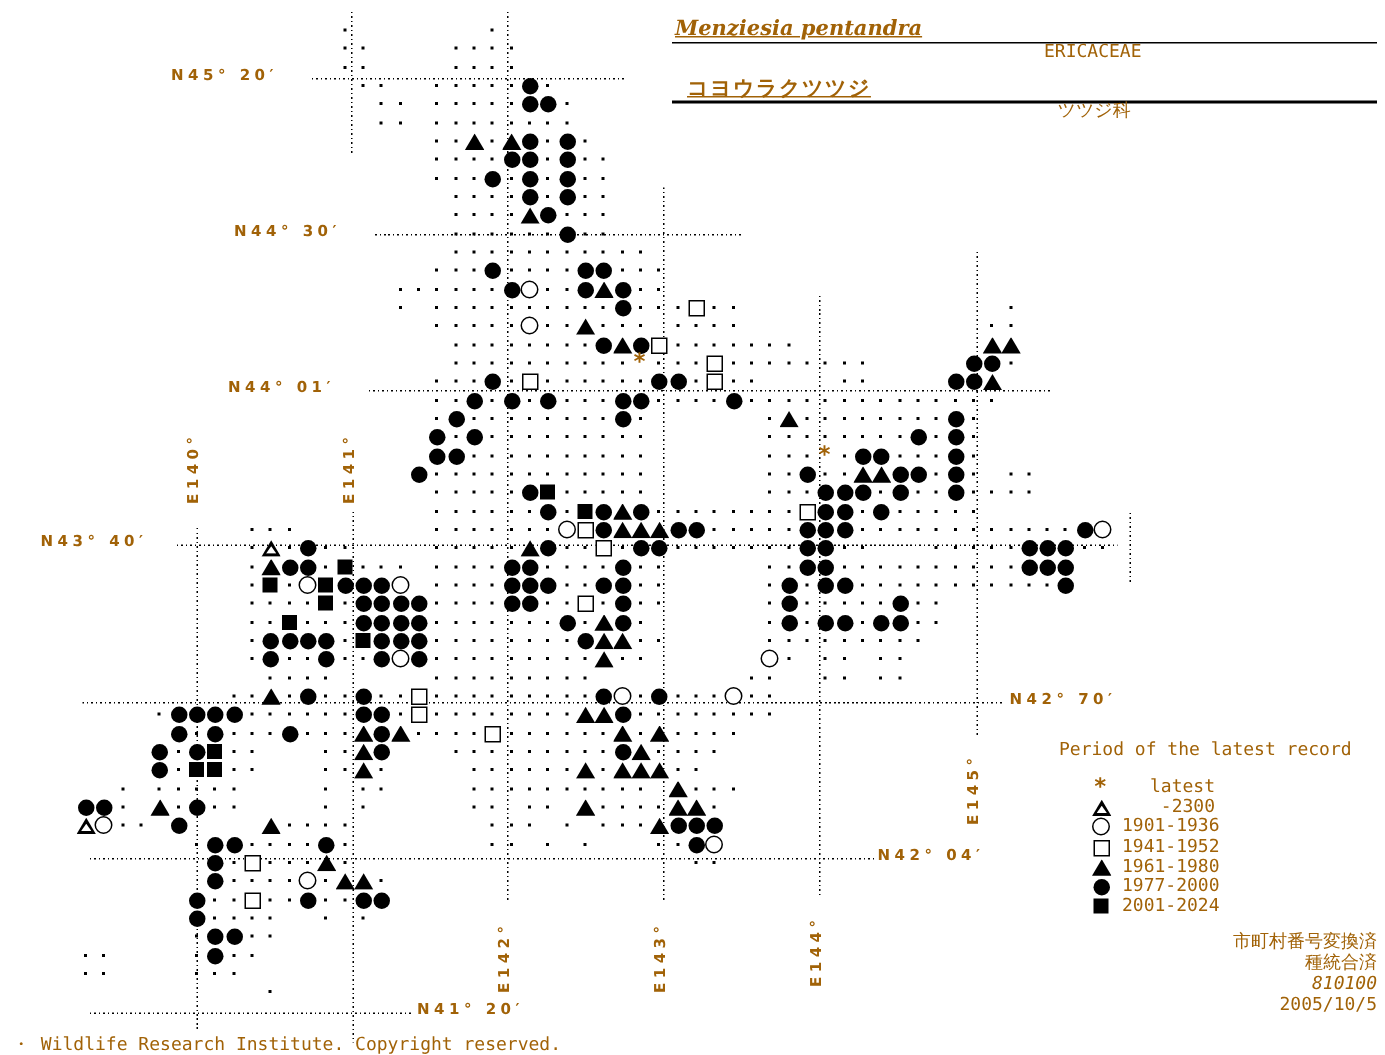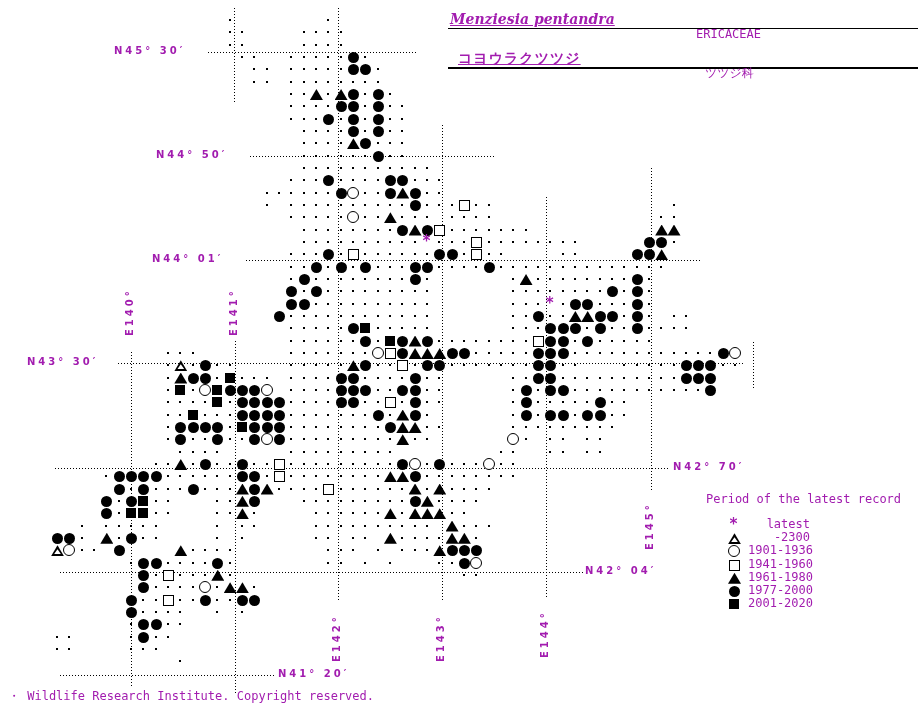--- a/index.html
+++ b/index.html
@@ -1,17 +1,17 @@
 <!DOCTYPE html>
 <html><head>
 <meta charset="utf-8">
 <style>
   html,body{margin:0;padding:0;background:#fff;}
   .screen{position:relative;width:923px;height:703px;background:#fff;overflow:hidden;
-          font-family:"DejaVu Sans Mono",monospace;color:#a21caf;}
+          font-family:"DejaVu Sans Mono",monospace;color:#a16207;}
   
   .rule-line{position:absolute;border-bottom:1px solid #000;}
   .sci-name{position:absolute;font-family:"DejaVu Serif",serif;font-weight:bold;font-style:italic;
             font-size:14px;text-decoration:underline;white-space:nowrap;}
   .latin-family{position:absolute;font-size:12px;white-space:nowrap;}
   .jp-name{position:absolute;font-weight:bold;font-size:14px;letter-spacing:1px;
            text-decoration:underline;white-space:nowrap;}
   .jp-family{position:absolute;font-size:12px;white-space:nowrap;}
   
   .hline{position:absolute;height:1px;background-image:repeating-linear-gradient(to right,#000 0 1px,transparent 1px 3px);}
@@ -47,27 +47,27 @@
 
   <div class="rule-line" style="left:448px;top:13px;width:470px;height:15px;"></div>
   <span class="sci-name" style="left:450px;top:11px;">Menziesia pentandra</span>
   <span class="latin-family" style="left:696px;top:27px;">ERICACEAE</span>
   <div class="rule-line" style="left:448px;top:51px;width:470px;height:16px;border-bottom-width:2px;"></div>
   <span class="jp-name" style="left:458px;top:50px;">コヨウラクツツジ</span>
   <span class="jp-family" style="left:705px;top:65px;">ツツジ科</span>
 
   <div id="map-layer">
       <div class="hline" style="position: absolute; left: 208px; top: 52px; width: 210px;"></div>
-      <div class="lat-label" style="position: absolute; left: 114px; top: 45px;">N45° 30′</div>
+      <div class="lat-label" style="position: absolute; left: 114px; top: 45px;">N45° 20′</div>
       <div class="hline" style="position: absolute; left: 250px; top: 156px; width: 245px;"></div>
-      <div class="lat-label" style="position: absolute; left: 156px; top: 149px;">N44° 50′</div>
+      <div class="lat-label" style="position: absolute; left: 156px; top: 149px;">N44° 30′</div>
       <div class="hline" style="position: absolute; left: 246px; top: 260px; width: 454px;"></div>
       <div class="lat-label" style="position: absolute; left: 152px; top: 253px;">N44° 01′</div>
       <div class="hline" style="position: absolute; left: 118px; top: 363px; width: 627px;"></div>
-      <div class="lat-label" style="position: absolute; left: 27px; top: 356px;">N43° 30′</div>
+      <div class="lat-label" style="position: absolute; left: 27px; top: 356px;">N43° 40′</div>
       <div class="hline" style="position: absolute; left: 55px; top: 468px; width: 615px;"></div>
       <div class="lat-label" style="position: absolute; left: 673px; top: 461px;">N42° 70′</div>
       <div class="hline" style="position: absolute; left: 60px; top: 572px; width: 523px;"></div>
       <div class="lat-label" style="position: absolute; left: 585px; top: 565px;">N42° 04′</div>
       <div class="hline" style="position: absolute; left: 60px; top: 675px; width: 216px;"></div>
       <div class="lat-label" style="position: absolute; left: 278px; top: 668px;">N41° 20′</div>
       <div class="vline" style="position: absolute; left: 234px; top: 8px; height: 95px;"></div>
       <div class="vline" style="position: absolute; left: 131px; top: 352px; height: 336px;"></div>
       <div class="lon-label" style="position: absolute; left: 124px; top: 336px;">E140°</div>
       <div class="vline" style="position: absolute; left: 235px; top: 341px; height: 354px;"></div>
@@ -1108,30 +1108,36 @@
         <div class="sym sym-t" style="position: absolute; left: 1px; top: 2px;"></div>
       </div>
       <div class="legend-label" style="position: absolute; left: 748px; top: 530.2px;">-2300</div>
       <div class="legend-sym" style="position: absolute; left: 727px; top: 544.4px; width: 14px; height: 14px;">
         <div class="sym sym-o" style="position: absolute; left: 1px; top: 1px;"></div>
       </div>
       <div class="legend-label" style="position: absolute; left: 748px; top: 543.4px;">1901-1936</div>
       <div class="legend-sym" style="position: absolute; left: 727px; top: 557.6px; width: 14px; height: 14px;">
         <div class="sym sym-s" style="position: absolute; left: 2px; top: 2px;"></div>
       </div>
-      <div class="legend-label" style="position: absolute; left: 748px; top: 556.6px;">1941-1960</div>
+      <div class="legend-label" style="position: absolute; left: 748px; top: 556.6px;">1941-1952</div>
       <div class="legend-sym" style="position: absolute; left: 727px; top: 570.8px; width: 14px; height: 14px;">
         <div class="sym sym-T" style="position: absolute; left: 1px; top: 2px;"></div>
       </div>
       <div class="legend-label" style="position: absolute; left: 748px; top: 569.8px;">1961-1980</div>
       <div class="legend-sym" style="position: absolute; left: 727px; top: 584px; width: 14px; height: 14px;">
         <div class="sym sym-B" style="position: absolute; left: 2px; top: 2px;"></div>
       </div>
       <div class="legend-label" style="position: absolute; left: 748px; top: 583px;">1977-2000</div>
       <div class="legend-sym" style="position: absolute; left: 727px; top: 597.2px; width: 14px; height: 14px;">
         <div class="sym sym-S" style="position: absolute; left: 2px; top: 2px;"></div>
       </div>
-      <div class="legend-label" style="position: absolute; left: 748px; top: 596.2px;">2001-2020</div>
+      <div class="legend-label" style="position: absolute; left: 748px; top: 596.2px;">2001-2024</div>
     </div>
 
   <div class="footer-left" style="left:8px;top:688px;">・ Wildlife Research Institute. Copyright reserved.</div>
+  <div class="footer-right" id="footer-right" style="right:5px;top:620px;">
+      <div>市町村番号変換済</div>
+      <div>種統合済</div>
+      <div style="font-style: italic;">810100</div>
+      <div>2005/10/5</div>
+    </div>
 
 </div>
 
 </body></html>

